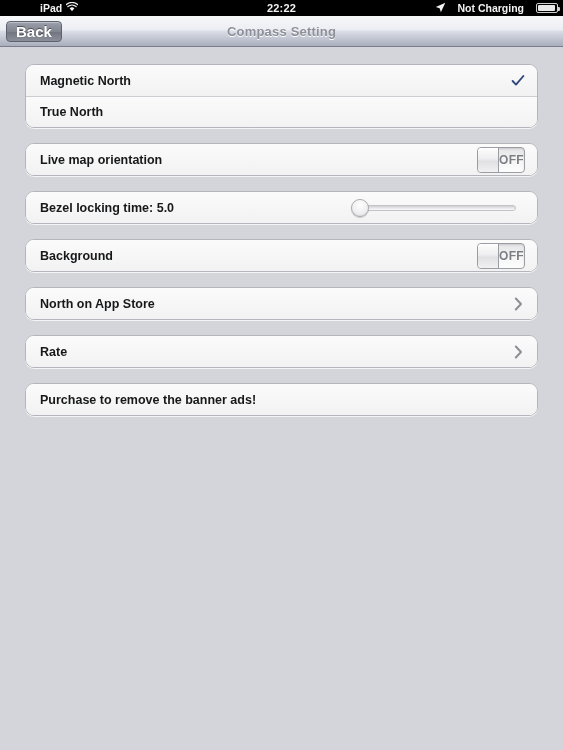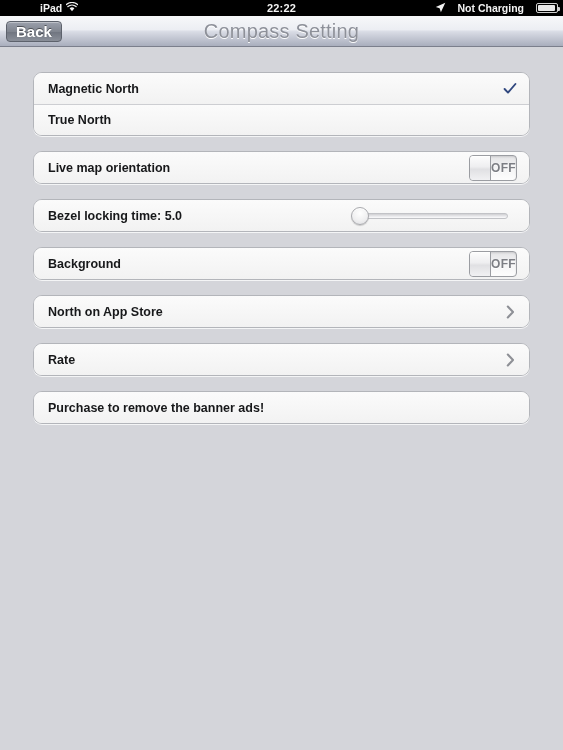--- a/index.html
+++ b/index.html
@@ -90,22 +90,22 @@
         #eceef3 45%,
         #d9dce5 52%,
         #a9aebd 100%);
     border-bottom: 1px solid #7b7f8c;
     box-sizing: border-box;
   }
   .nav-title {
     position: absolute;
     left: 0; right: 0;
     text-align: center;
-    font-size: 20px;
-    font-weight: normal;
+    font-size: 13px;
+    font-weight: bold;
     color: #8d9099;
     text-shadow: 0 1px 0 rgba(255,255,255,0.95);
     letter-spacing: 0.2px;
   }
   .back-btn {
     margin-left: 6px;
     height: 21px;
     padding: 0 9px;
     display: flex;
     align-items: center;
@@ -118,21 +118,21 @@
     text-shadow: 0 -1px 0 rgba(0,0,0,0.45);
     box-shadow: inset 0 1px 0 rgba(255,255,255,0.35);
     position: relative;
     z-index: 2;
     cursor: pointer;
     box-sizing: border-box;
   }
 
   
   .content {
-    padding: 8px;
+    padding: 0;
   }
   .group {
     margin: 0 25px;
     background: #f7f7f7;
     border: 1px solid #b3b5ba;
     border-radius: 9px;
     overflow: hidden;
     box-shadow: 0 1px 0 rgba(255,255,255,0.75);
   }
   .group.g1 { margin-top: 17px; }

